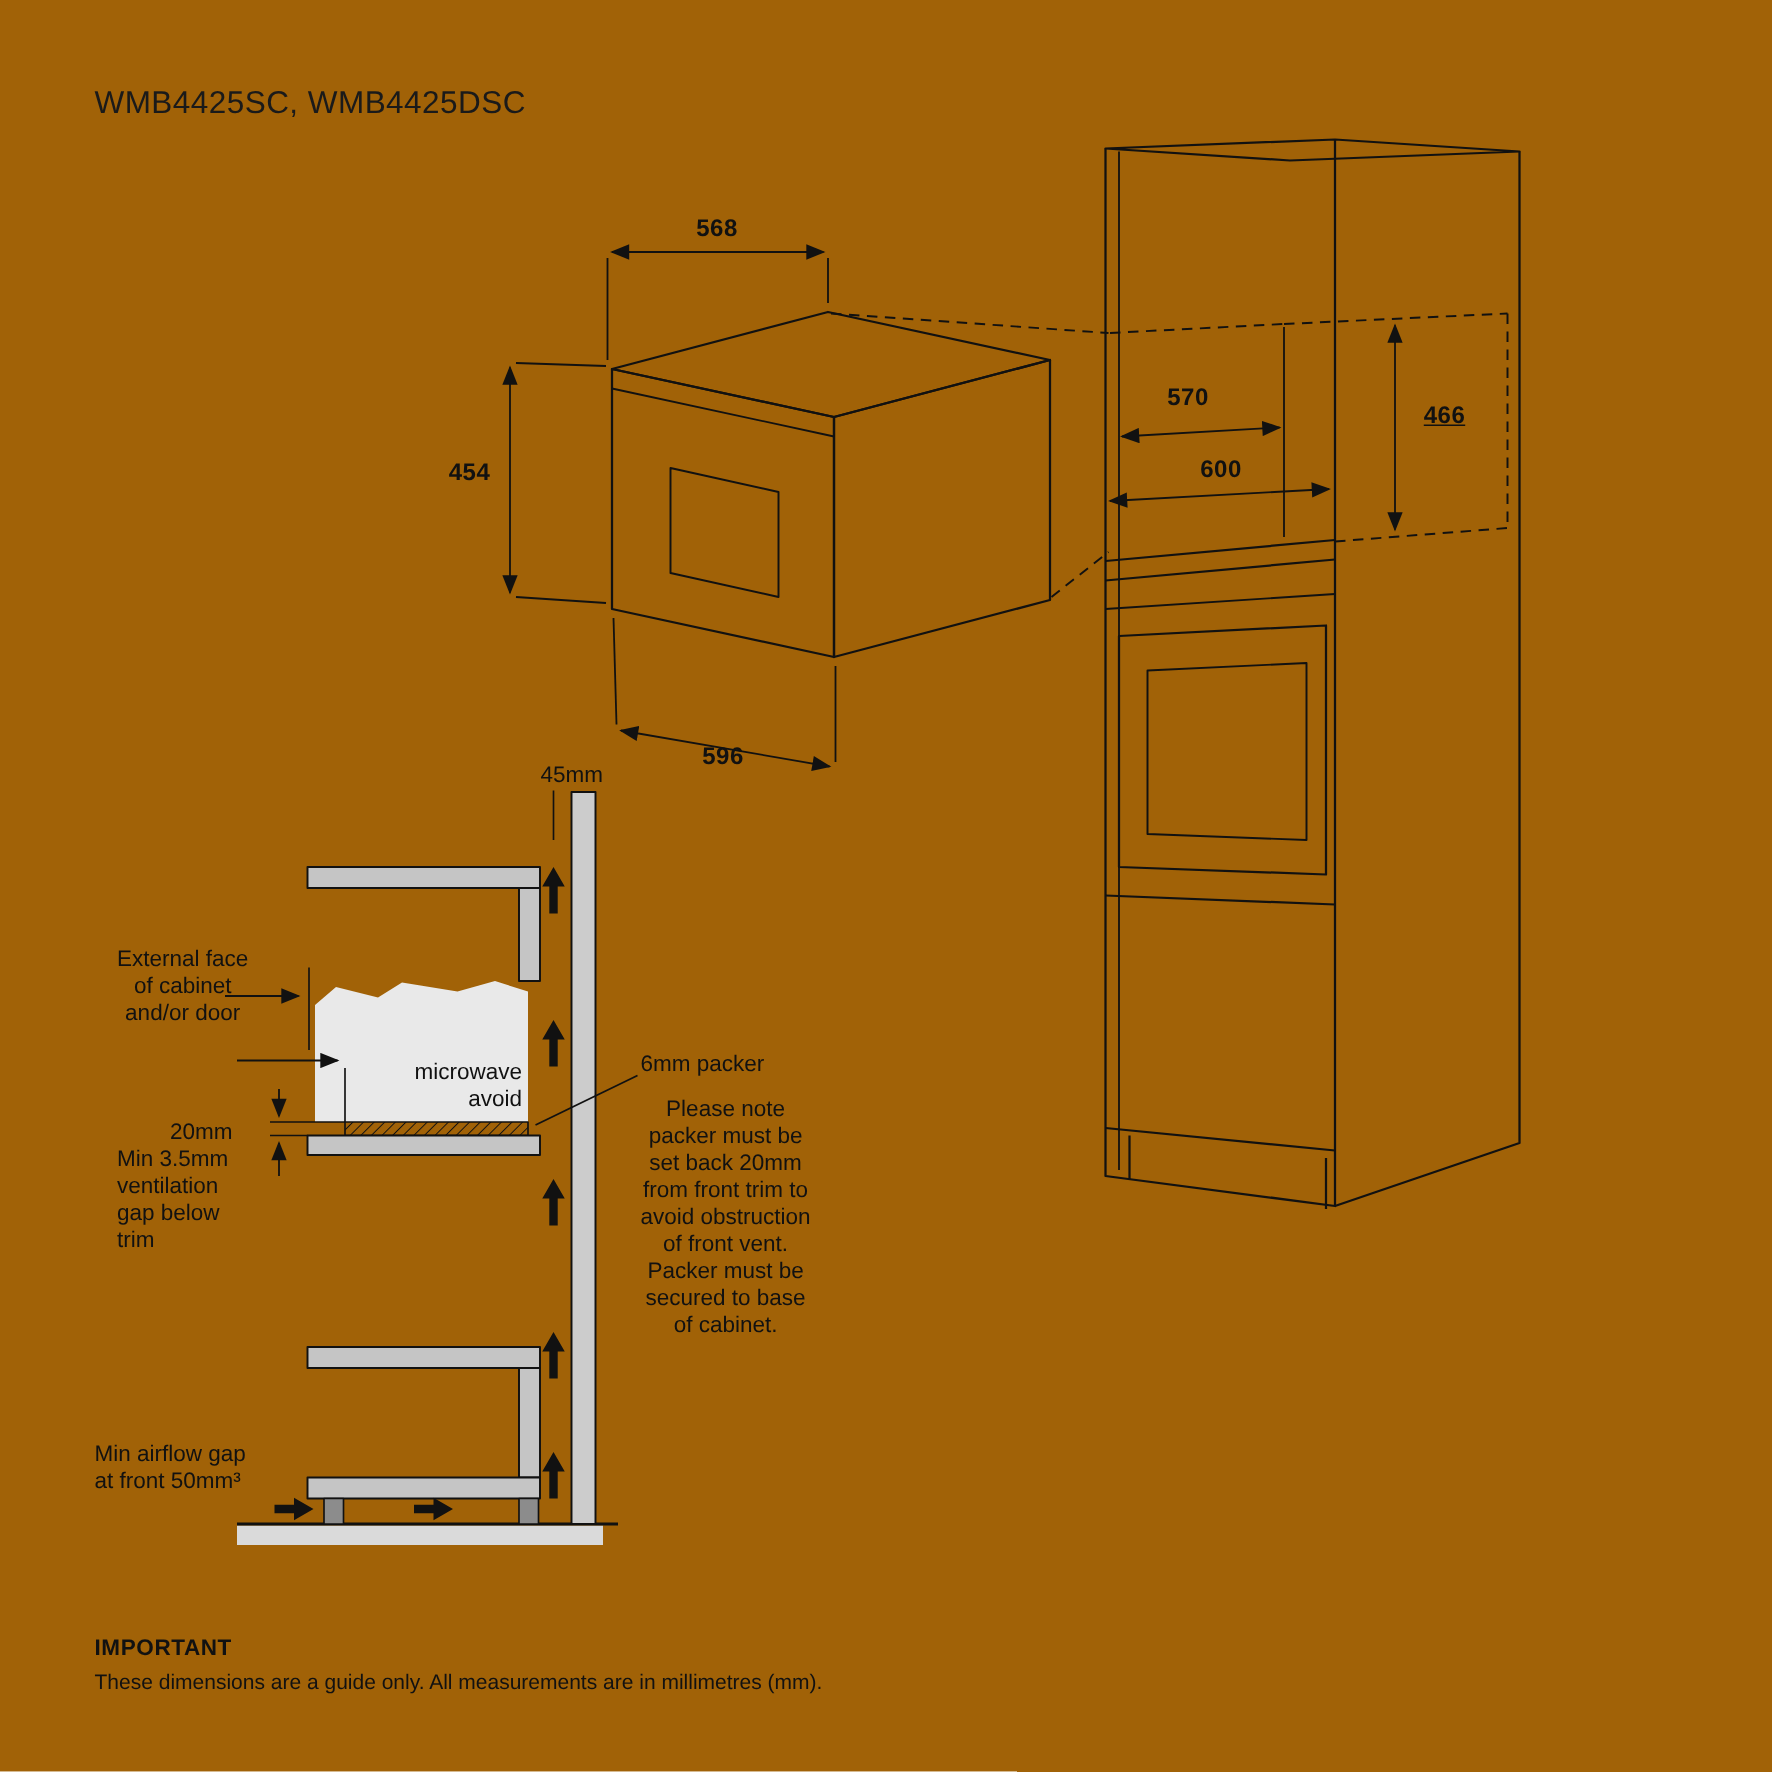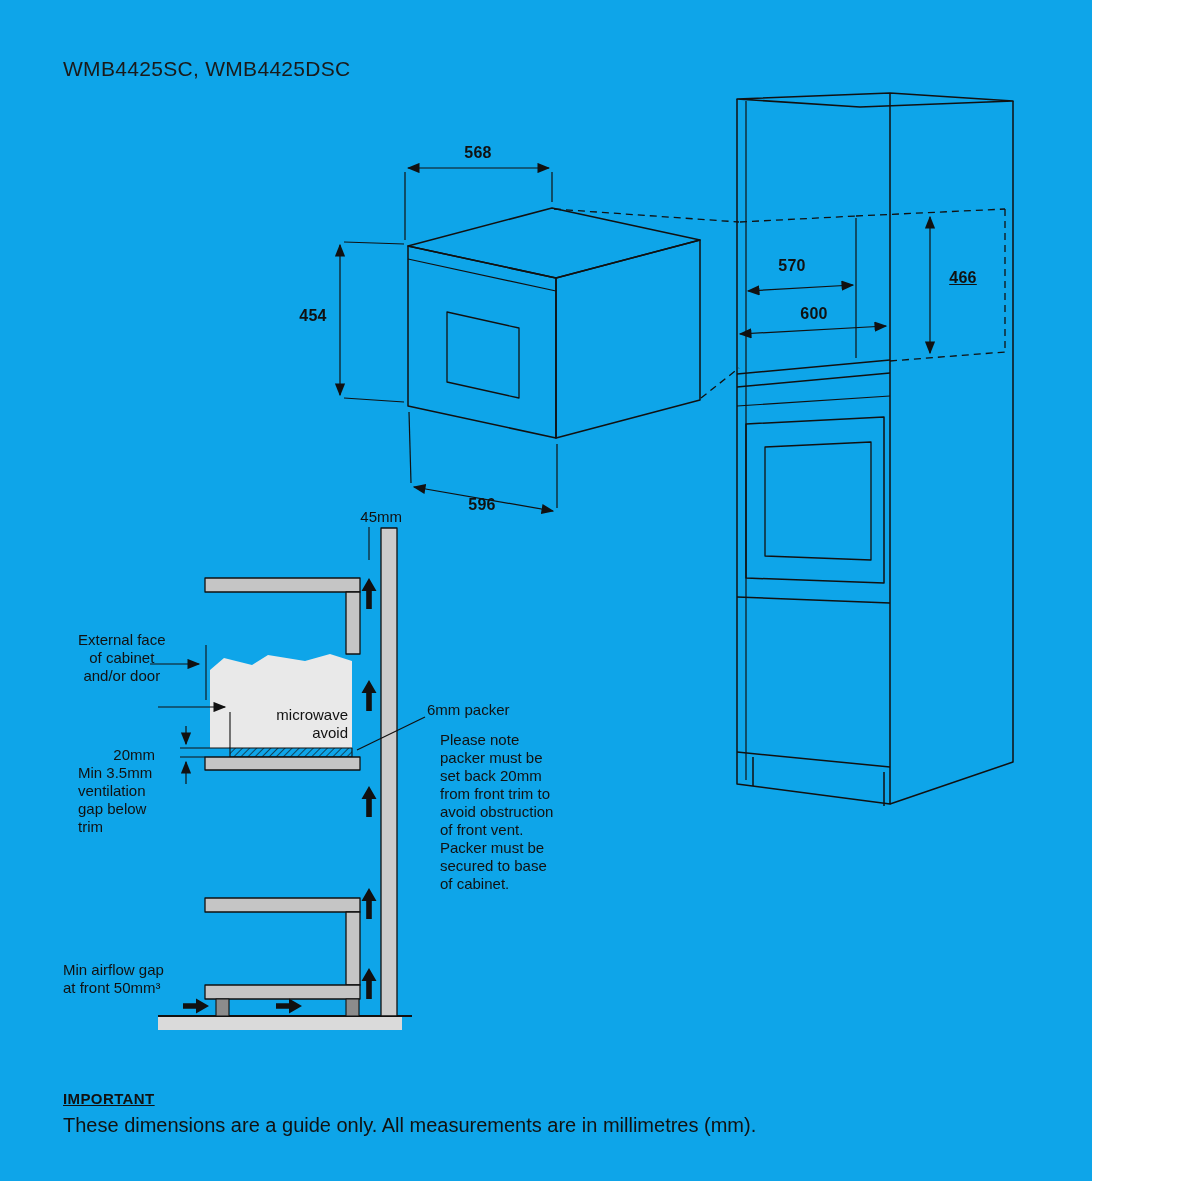--- a/index.html
+++ b/index.html
@@ -1,25 +1,25 @@
 <!DOCTYPE html>
 <html><head>
 <meta charset="utf-8">
 <style>
   html,body{margin:0;padding:0;background:#ffffff;}
-  #page{position:relative;width:1092px;height:1181px;background:#0ea5e9;overflow:hidden;
+  #page{position:relative;width:1181px;height:1181px;background:#a16207;overflow:hidden;
         font-family:"Liberation Sans", sans-serif;color:#111;}
   svg{position:absolute;left:0;top:0;}
   .lbl{position:absolute;white-space:pre-line;font-size:15px;line-height:1.2;color:#111;}
   .title{font-size:21px;letter-spacing:.3px;color:#1a1a1a;}
   .dim{font-size:16px;font-weight:600;width:60px;text-align:center;letter-spacing:.3px;}
   .ctr{text-align:right;}
   .rt{text-align:right;margin-top:47px;}
   .imp{font-weight:700;letter-spacing:.4px;}
-  .foot{font-size:20px;}
+  .foot{font-size:14px;}
 </style>
 </head>
 <body>
 
 <div id="page">
 
   <svg width="1181" height="1181" viewBox="0 0 1181 1181">
     <defs>
       <marker id="arr" viewBox="0 0 10 8" refX="9" refY="4" markerWidth="11" markerHeight="8.5" orient="auto-start-reverse">
         <path d="M0,0 L10,4 L0,8 Z" fill="#111"></path>
@@ -148,31 +148,31 @@
   <div class="lbl dim" style="left:933px;top:268px;text-decoration:underline;">466</div>
 
   <div class="lbl ctr" style="left:330px;top:508px;width:72px;">45mm</div>
   <div class="lbl" style="left:78px;top:631px;text-align:center;">External face
 of cabinet
 and/or door</div>
   <div class="lbl rt" style="left:85px;top:699px;width:70px;">20mm</div>
   <div class="lbl ctr" style="left:250px;top:706px;width:98px;">microwave
 avoid</div>
   <div class="lbl" style="left:427px;top:701px;">6mm packer</div>
-  <div class="lbl" style="left:440px;top:731px;">Please note
+  <div class="lbl" style="left:427px;top:731px;text-align:center;">Please note
 packer must be
 set back 20mm
 from front trim to
 avoid obstruction
 of front vent.
 Packer must be
 secured to base
 of cabinet.</div>
   <div class="lbl" style="left:78px;top:764px;">Min 3.5mm
 ventilation
 gap below
 trim</div>
   <div class="lbl" style="left:63px;top:961px;">Min airflow gap
 at front 50mm³</div>
 
-  <div class="lbl imp" style="left:63px;top:1090px;text-decoration:underline;">IMPORTANT</div>
+  <div class="lbl imp" style="left:63px;top:1090px;">IMPORTANT</div>
   <div class="lbl foot" style="left:63px;top:1113px;">These dimensions are a guide only. All measurements are in millimetres (mm).</div>
 </div>
 
 </body></html>

